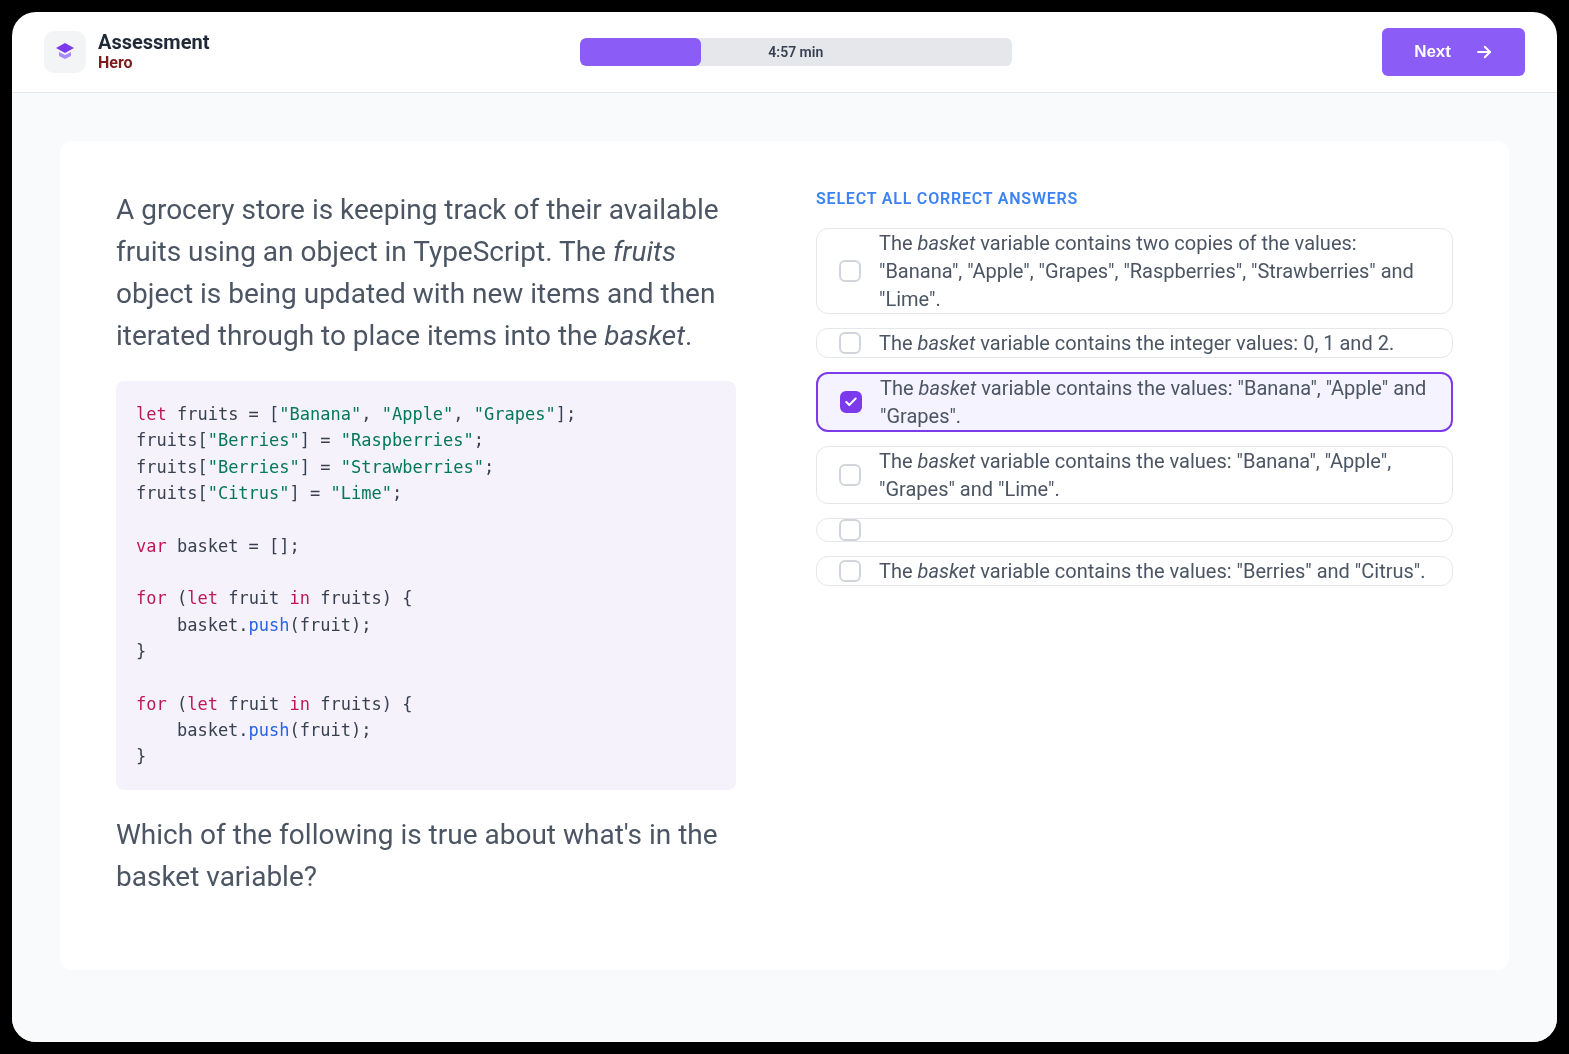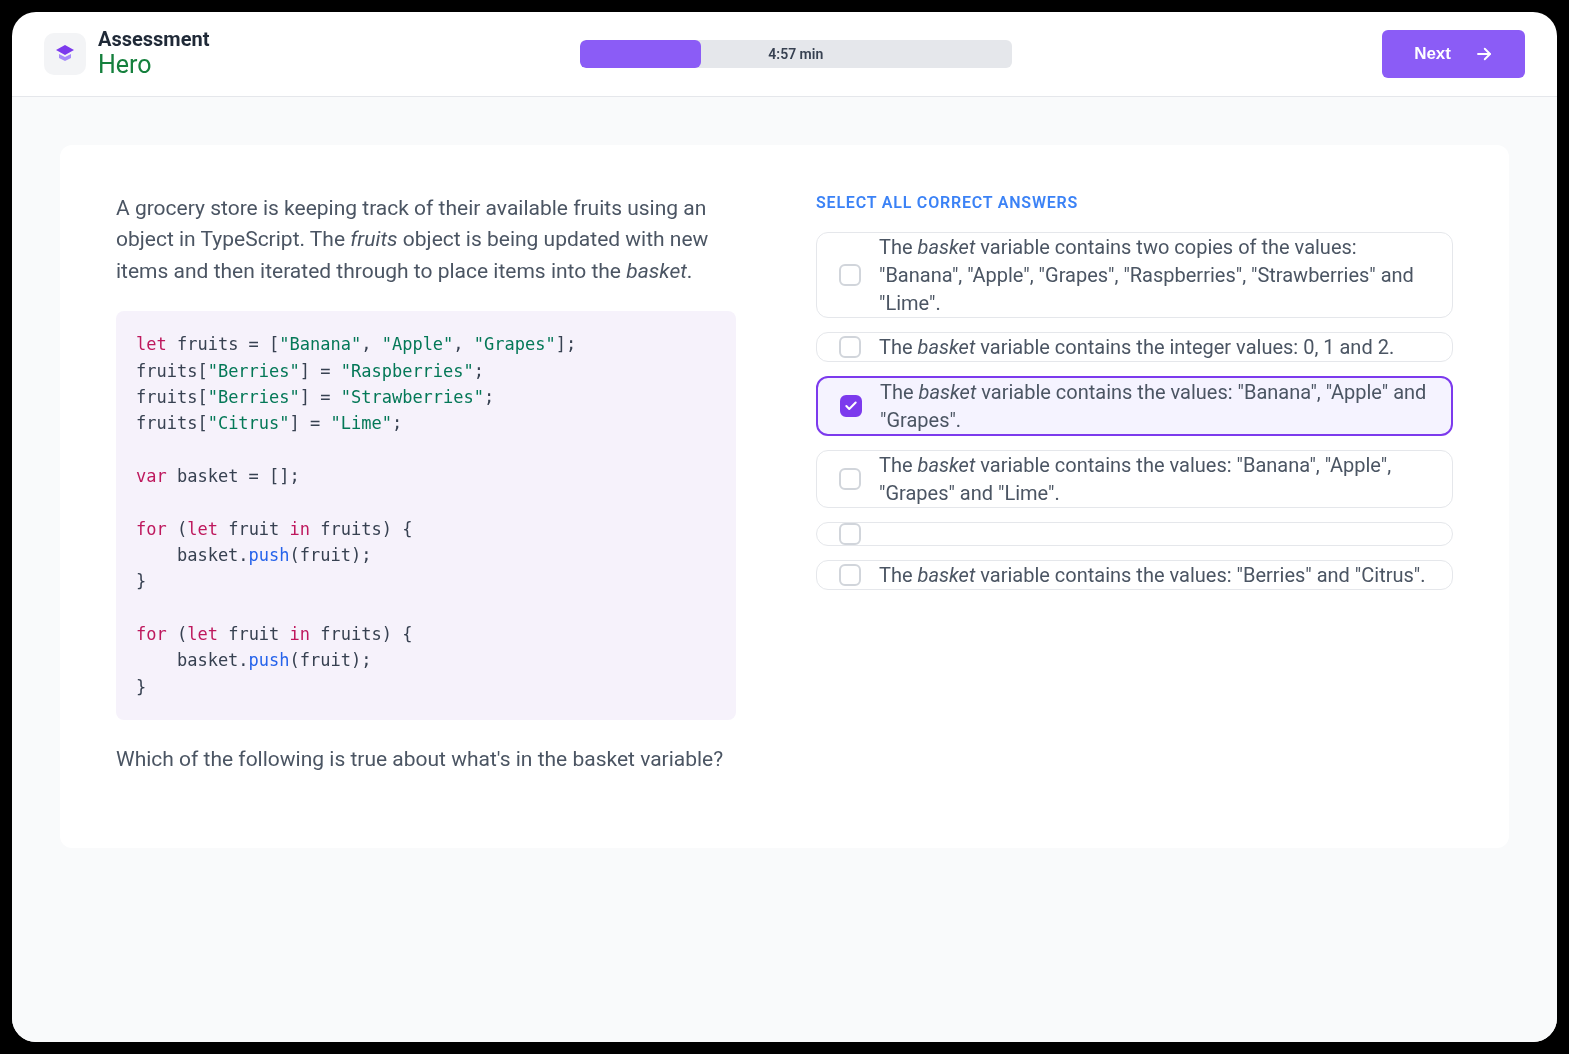--- a/index.html
+++ b/index.html
@@ -50,23 +50,23 @@
       display: flex;
       flex-direction: column;
       line-height: 1.15;
     }
     .logo-line1 {
       font-size: 20px;
       font-weight: 700;
       color: #1f2937;
     }
     .logo-line2 {
-      font-size: 25px;
-      font-weight: 400;
-      color: #15803d;
+      font-size: 16px;
+      font-weight: 700;
+      color: #7f1d1d;
     }
     .progress-area {
       flex: 1;
       display: flex;
       justify-content: center;
     }
     .progress-bar {
       width: 432px;
       height: 28px;
       background: #e5e7eb;
@@ -119,21 +119,21 @@
       min-height: 700px;
     }
     .left-col {
       flex: 1;
       max-width: 620px;
     }
     .right-col {
       flex: 1;
     }
     .question-text {
-      font-size: 21px;
+      font-size: 28px;
       line-height: 1.5;
       color: #4b5563;
       margin-bottom: 24px;
     }
     .question-text em {
       font-style: italic;
     }
     .code-block {
       background: #f6f2fb;
       border-radius: 8px;

